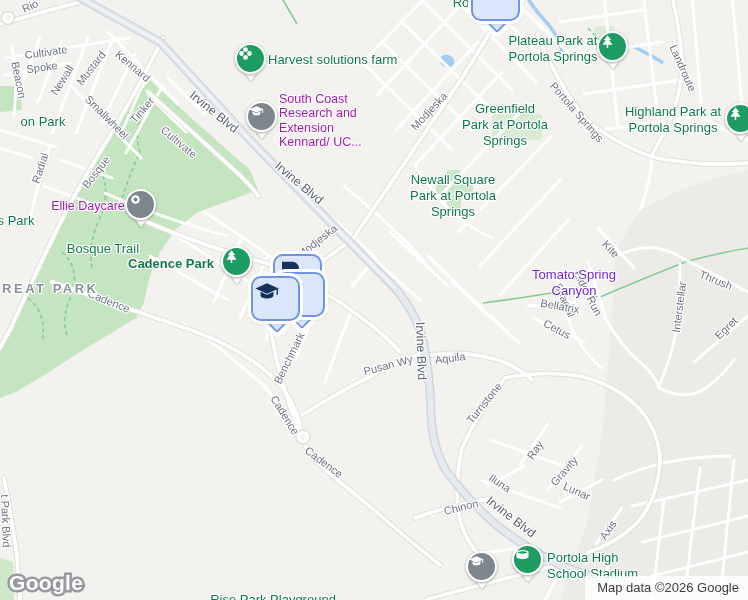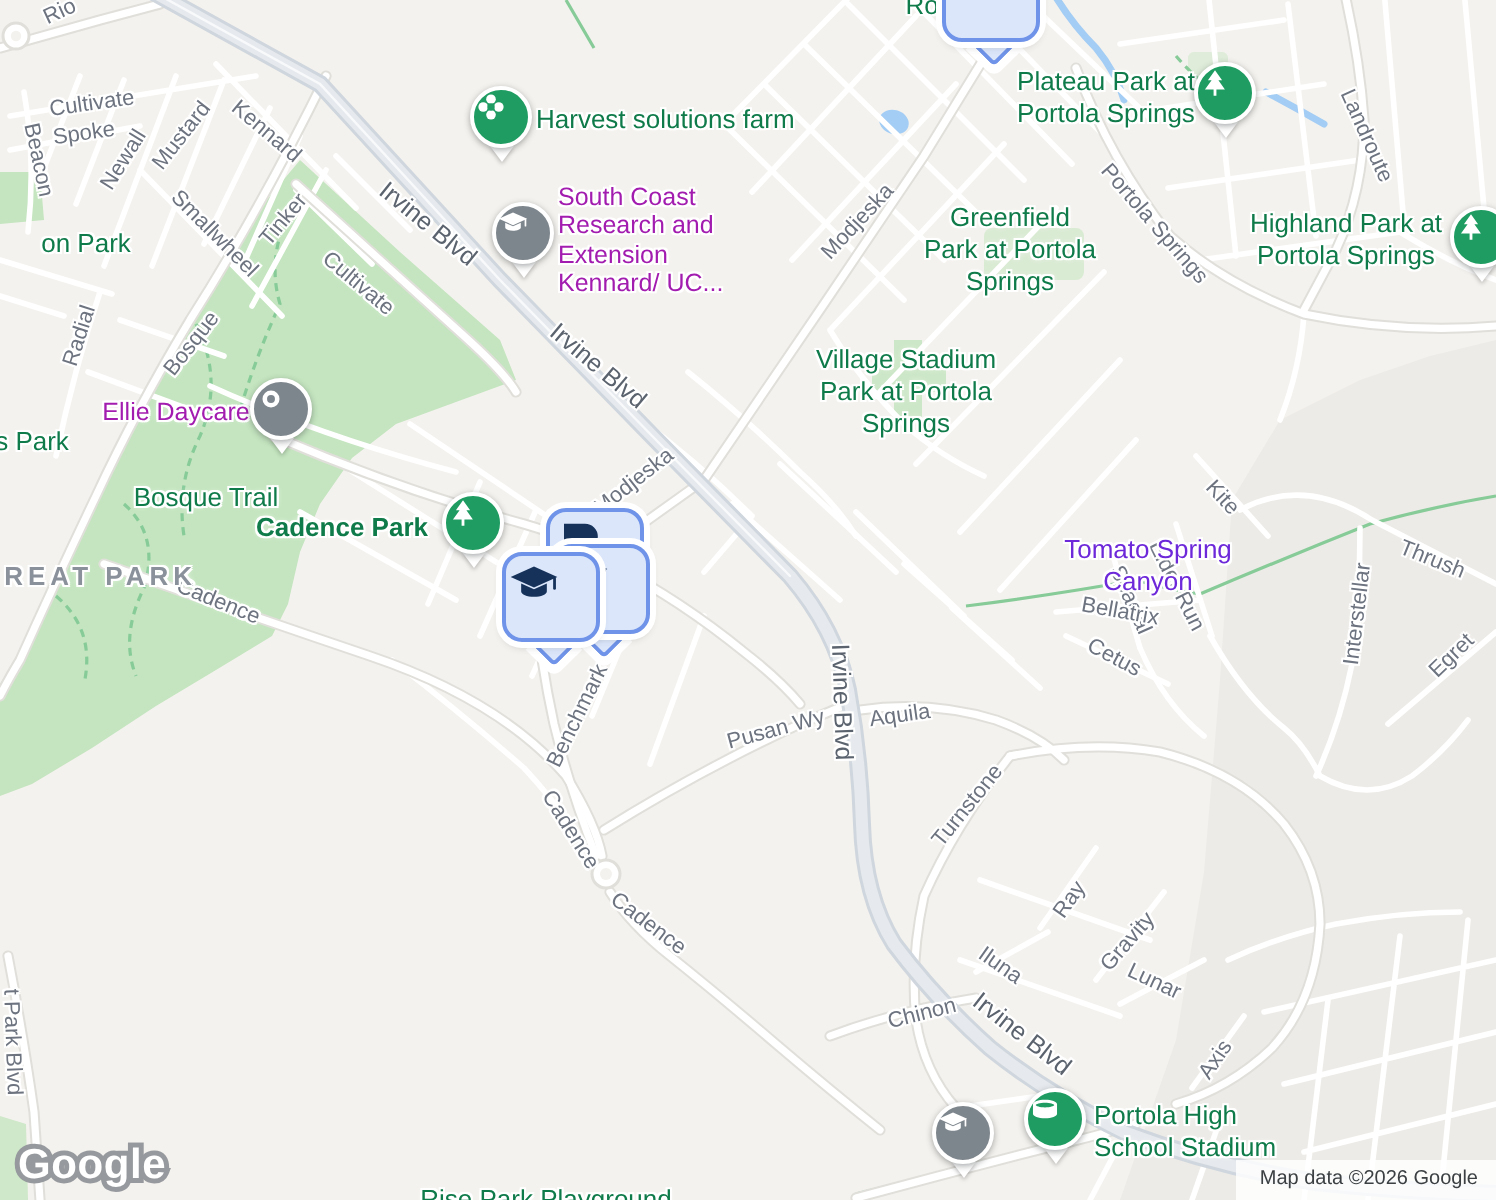--- a/index.html
+++ b/index.html
@@ -33,21 +33,21 @@
   .spin svg{width:28px;height:28px;display:block;}
   .stail{position:absolute;left:-7px;top:15px;width:14px;height:14px;background:#dbe6fb;
          border-right:2.5px solid #6f93e8;border-bottom:2.5px solid #6f93e8;
          border-bottom-right-radius:3px;transform:rotate(45deg);
          box-shadow:2px 2px 0 2px #ffffff;}
   .glogo{position:absolute;left:9px;bottom:5px;font-weight:700;font-size:21px;
          letter-spacing:.3px;z-index:40;}
   .glogo .stroke{-webkit-text-stroke:5px #96999d;color:#96999d;}
   .glogo .fill{position:absolute;left:0;top:0;color:#fff;}
   .attrib{position:absolute;right:0;bottom:0;background:rgba(255,255,255,.82);
-          font-size:10px;color:#3c4043;padding:4px 9px 5px 12px;z-index:40;}
+          font-size:13px;color:#3c4043;padding:4px 9px 5px 12px;z-index:40;}
 </style>
 </head>
 <body>
 
 <div id="map">
   <svg width="748" height="600" viewBox="0 0 748 600">
 
     <path fill="#edebe7" d="M748,170 L748,600 L560,600 L588,520 L602,436 L610,340 L616,250 L640,210 L680,190 L715,178 Z"></path>
 
     <g fill="#c4e5bf" stroke="none">
@@ -202,21 +202,21 @@
       <div class="lbl k-park" style="left: 505px; top: 125px; transform: translate(-50%, -50%) rotate(0deg);">
         <div>Greenfield</div>
         <div>Park at Portola</div>
         <div>Springs</div>
       </div>
       <div class="lbl k-park" style="left: 673px; top: 120px; transform: translate(-50%, -50%) rotate(0deg);">
         <div>Highland Park at</div>
         <div>Portola Springs</div>
       </div>
       <div class="lbl k-park" style="left: 453px; top: 196px; transform: translate(-50%, -50%) rotate(0deg);">
-        <div>Village Stadium</div>
+        <div>Newall Square</div>
         <div>Park at Portola</div>
         <div>Springs</div>
       </div>
       <div class="lbl k-park al-left" style="left: 547px; top: 566px; transform: translate(0%, -50%) rotate(0deg);">
         <div>Portola High</div>
         <div>School Stadium</div>
       </div>
       <div class="lbl k-park" style="left: 273px; top: 600px; transform: translate(-50%, -50%) rotate(0deg);">Rise Park Playground</div>
       <div class="lbl k-park" style="left: 461px; top: 3px; transform: translate(-50%, -50%) rotate(0deg);">Ro</div>
       <div class="lbl k-canyon" style="left: 574px; top: 283px; transform: translate(-50%, -50%) rotate(0deg);">

